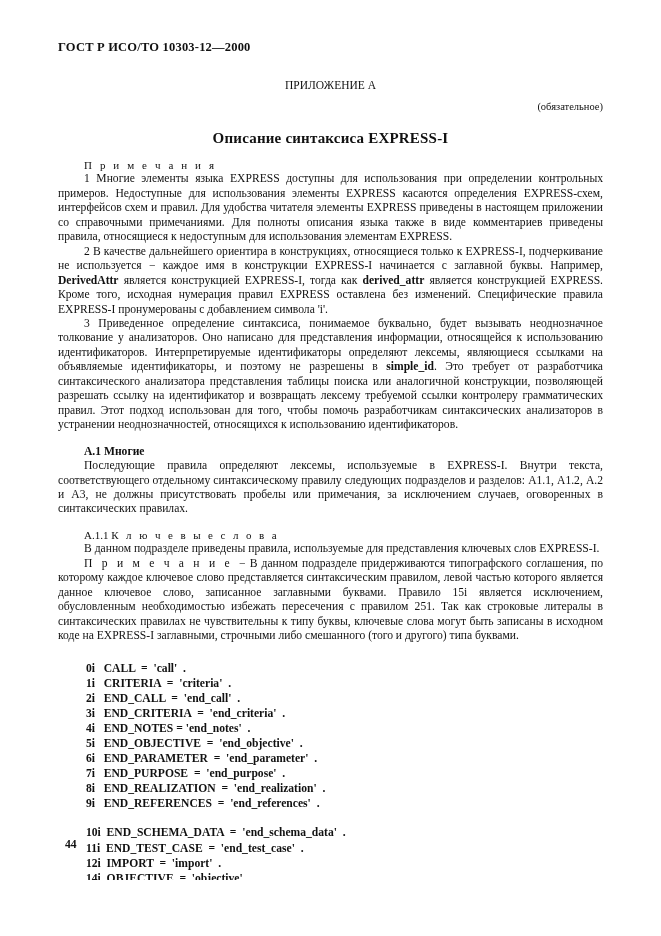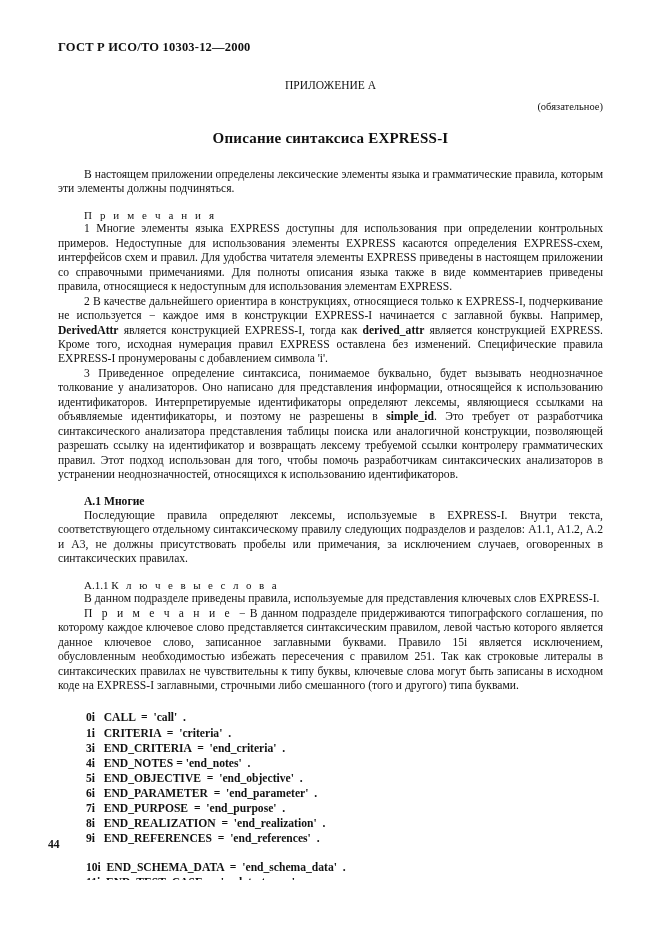--- a/index.html
+++ b/index.html
@@ -104,40 +104,39 @@
   }
   .code-line {
     white-space: pre;
     padding-left: 28px;
   }
   .code-block .group2 {
     margin-top: 14px;
   }
   .folio {
     position: absolute;
-    left: 48px;
+    left: 65px;
     top: 838px;
     font-size: 11.6px;
     font-weight: bold;
   }
 </style>
 </head>
 <body>
 
 <div class="page">
 
   <div class="running-head">ГОСТ Р ИСО/ТО 10303-12—2000</div>
 
   <div class="content">
 
     <div class="annex-label">ПРИЛОЖЕНИЕ А</div>
     <div class="annex-sub">(обязательное)</div>
     <div class="annex-title">Описание синтаксиса EXPRESS-I</div>
 
-    <p class="body-par first">В настоящем приложении определены лексические элементы языка и грамматические правила, которым эти элементы должны подчиняться.</p>
 
     <p class="note-head">П р и м е ч а н и я</p>
 
     <p class="body-par tight">1 Многие элементы языка EXPRESS доступны для использования при определении контрольных примеров. Недоступные для использования элементы EXPRESS касаются определения EXPRESS-схем, интерфейсов схем и правил. Для удобства читателя элементы EXPRESS приведены в настоящем приложении со справочными примечаниями. Для полноты описания языка также в виде комментариев приведены правила, относящиеся к недоступным для использования элементам EXPRESS.</p>
 
     <p class="body-par tight"><span>2 В качестве дальнейшего ориентира в конструкциях, относящиеся только к EXPRESS-I, подчеркивание не используется − каждое имя в конструкции EXPRESS-I начинается с заглавной буквы. Например, </span><b class="inline-b">DerivedAttr</b><span> является конструкцией EXPRESS-I, тогда как </span><b class="inline-b">derived_attr</b><span> является конструкцией EXPRESS. Кроме того, исходная нумерация правил EXPRESS оставлена без изменений. Специфические правила EXPRESS-I пронумерованы с добавлением символа 'i'.</span></p>
 
     <p class="body-par tight"><span>3 Приведенное определение синтаксиса, понимаемое буквально, будет вызывать неоднозначное толкование у анализаторов. Оно написано для представления информации, относящейся к использованию идентификаторов. Интерпретируемые идентификаторы определяют лексемы, являющиеся ссылками на объявляемые идентификаторы, и поэтому не разрешены в </span><b class="inline-b">simple_id</b><span>. Это требует от разработчика синтаксического анализатора представления таблицы поиска или аналогичной конструкции, позволяющей разрешать ссылку на идентификатор и возвращать лексему требуемой ссылки контролеру грамматических правил. Этот подход использован для того, чтобы помочь разработчикам синтаксических анализаторов в устранении неоднозначностей, относящихся к использованию идентификаторов.</span></p>
 
     <p class="sec-head">А.1 Многие</p>
@@ -146,20 +145,21 @@
     <p class="subsec-head"><span>А.1.1 </span><span class="spaced">К л ю ч е в ы е   с л о в а</span></p>
 
     <p class="body-par tight">В данном подразделе приведены правила, используемые для представления ключевых слов EXPRESS-I.</p>
 
     <p class="body-par gap-sm"><span style="letter-spacing:2.6px">П р и м е ч а н и е </span><span>− В данном подразделе придерживаются типографского соглашения, по которому каждое ключевое слово представляется синтаксическим правилом, левой частью которого является данное ключевое слово, записанное заглавными буквами. Правило 15i является исключением, обусловленным необходимостью избежать пересечения с правилом 251. Так как строковые литералы в синтаксических правилах не чувствительны к типу буквы, ключевые слова могут быть записаны в исходном коде на EXPRESS-I заглавными, строчными либо смешанного (того и другого) типа буквами.</span></p>
 
     <div class="code-block">
       <div class="group1">
         <div class="code-line">0i   CALL  =  'call'  .</div>
         <div class="code-line">1i   CRITERIA  =  'criteria'  .</div>
+        <div class="code-line">2i   END_CALL  =  'end_call'  .</div>
         <div class="code-line">3i   END_CRITERIA  =  'end_criteria'  .</div>
         <div class="code-line">4i   END_NOTES = 'end_notes'  .</div>
         <div class="code-line">5i   END_OBJECTIVE  =  'end_objective'  .</div>
         <div class="code-line">6i   END_PARAMETER  =  'end_parameter'  .</div>
         <div class="code-line">7i   END_PURPOSE  =  'end_purpose'  .</div>
         <div class="code-line">8i   END_REALIZATION  =  'end_realization'  .</div>
         <div class="code-line">9i   END_REFERENCES  =  'end_references'  .</div>
       </div>
       <div class="group2">
         <div class="code-line">10i  END_SCHEMA_DATA  =  'end_schema_data'  .</div>

